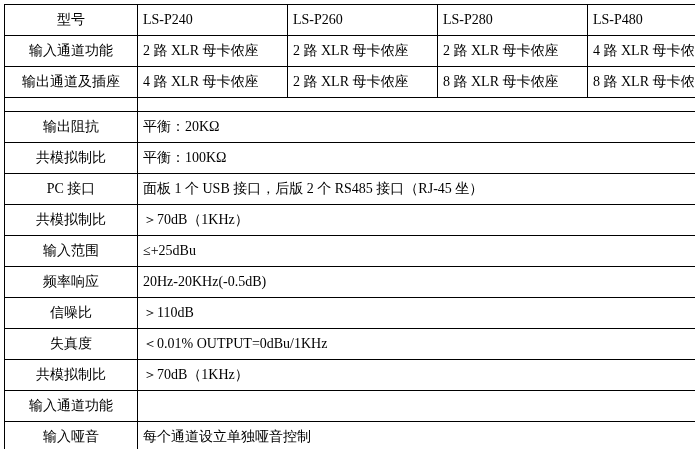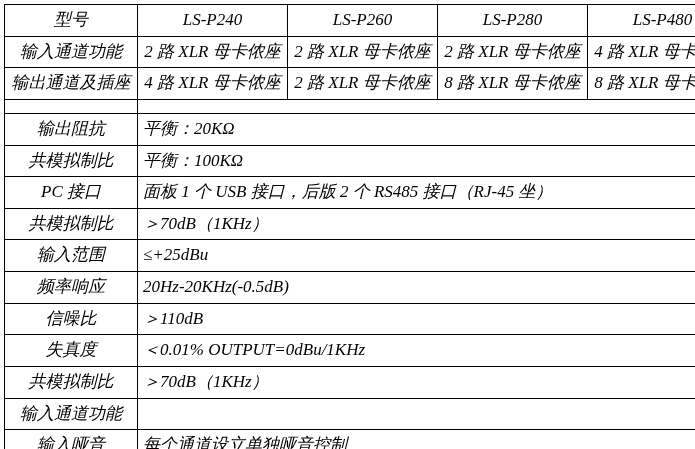--- a/index.html
+++ b/index.html
@@ -23,35 +23,33 @@
     padding: 4px 4px 0 4px;
   }
   table.spec {
     border-collapse: collapse;
     width: 687px;
     table-layout: fixed;
     margin: 0;
   }
   table.spec td {
     border: 1px solid #000000;
-    font-size: 17px;
+    font-size: 14px;
     line-height: 1.45;
     padding: 3px 5px;
     vertical-align: middle;
     color: #000000;
     font-family: "Liberation Serif", serif;
-    font-style: italic;
   }
   td.rowhead {
     text-align: center;
     width: 122px;
     white-space: nowrap;
   }
   td.c {
-    text-align: center;
   }
   td.l {
     text-align: left;
     padding-left: 7px;
   }
   .col-model { width: 139px; }
   .h-row td { height: 24px; }
   .spacer { height: 14px; }
 </style>
 </head>

